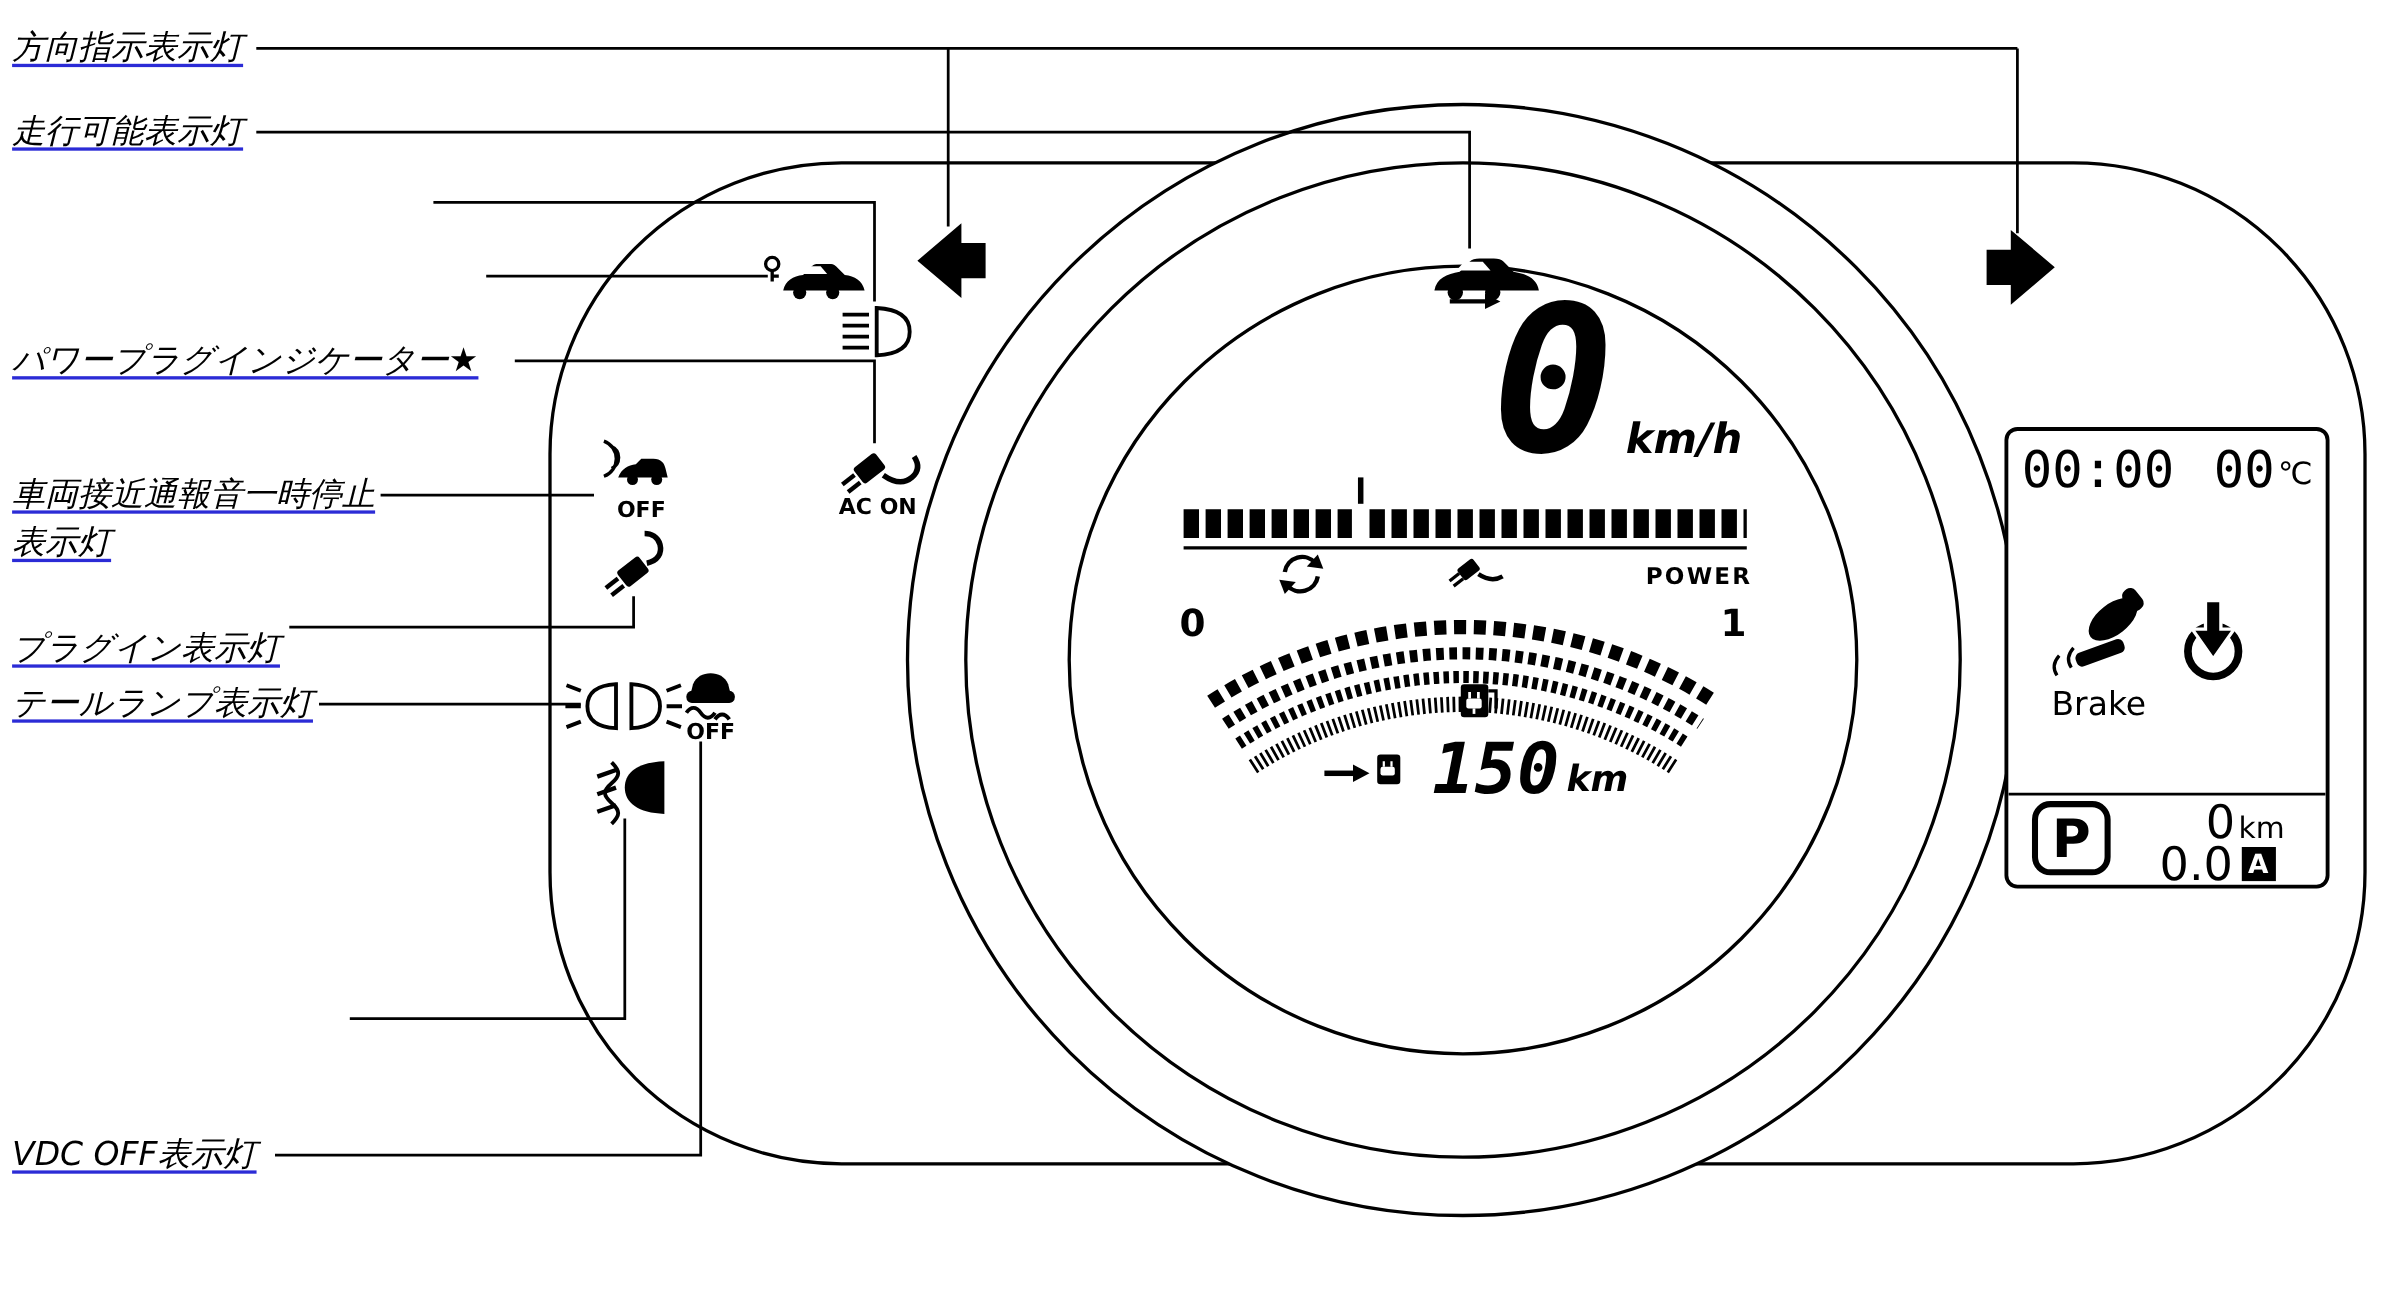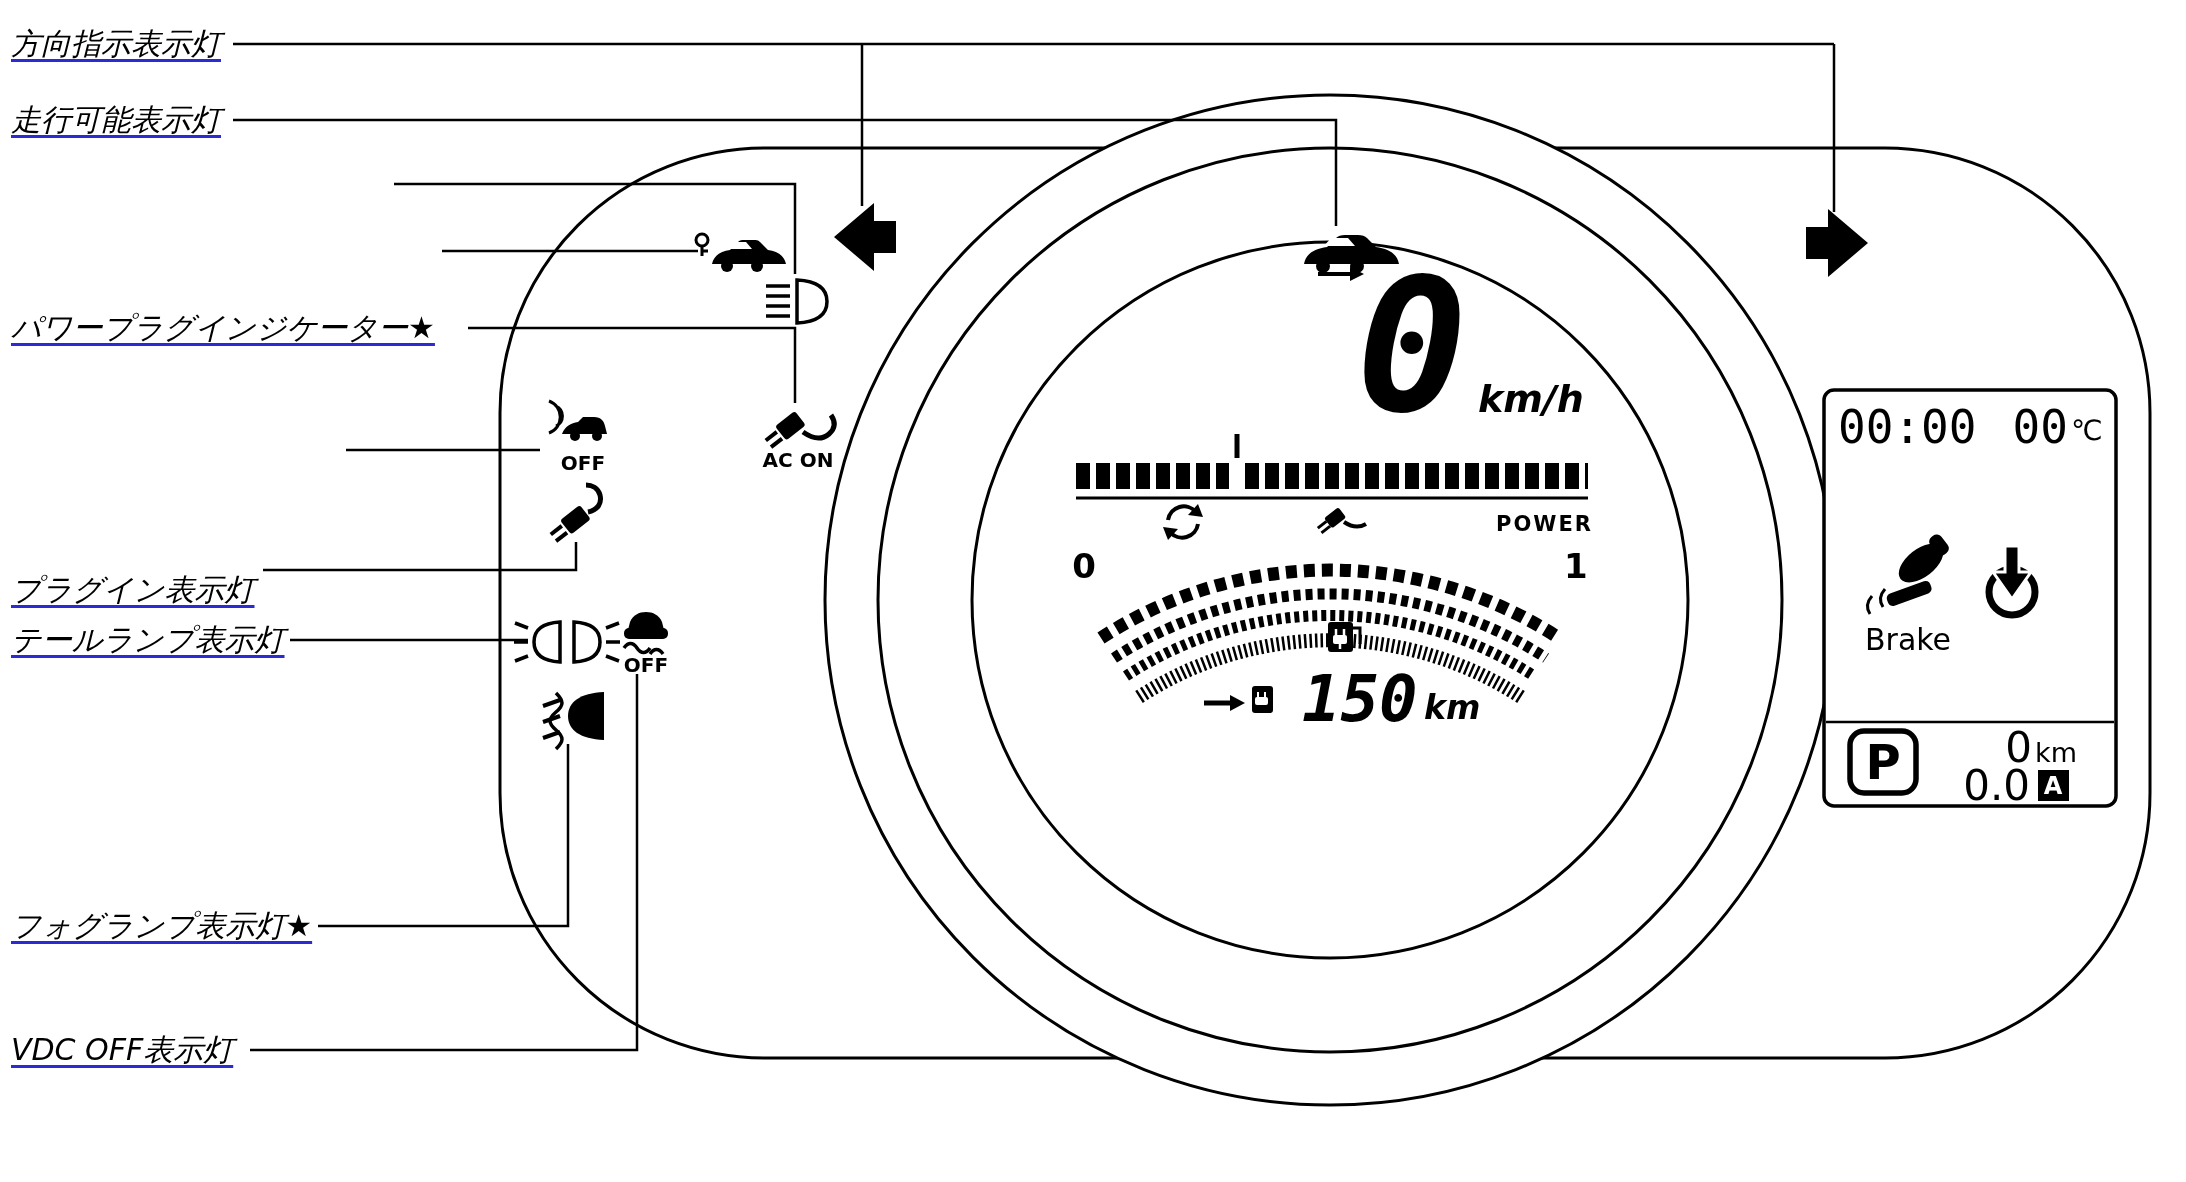--- a/index.html
+++ b/index.html
@@ -208,18 +208,21 @@
     <rect x="1255" y="697" width="13" height="8" rx="2" fill="#fff"></rect>
   </g>
   <text class="seg-mid" x="1302" y="721">150</text>
   <text class="unit-mid" x="1424" y="719">km</text>
 
 </svg>
 
 <div class="callout" style="top:26px"><span class="clink">方向指示表示灯</span></div>
 <div class="callout" style="top:102px"><span class="clink">走行可能表示灯</span></div>
 <div class="callout" style="top:310px"><span class="clink">パワープラグインジケーター★</span></div>
+<div class="callout two" style="top:428px">
+  <span class="clink">車両接近通報音一時停止</span><br>
+  <span class="clink">表示灯</span>
+</div>
 <div class="callout" style="top:572px"><span class="clink">プラグイン表示灯</span></div>
 <div class="callout" style="top:622px"><span class="clink">テールランプ表示灯</span></div>
-<div class="callout" style="top:908px"><span class="clink">フォグランプ表示灯★</span></div>
 <div class="callout" style="top:1032px"><span class="clink">VDC OFF表示灯</span></div>
 
 </div>
 
 </body></html>

